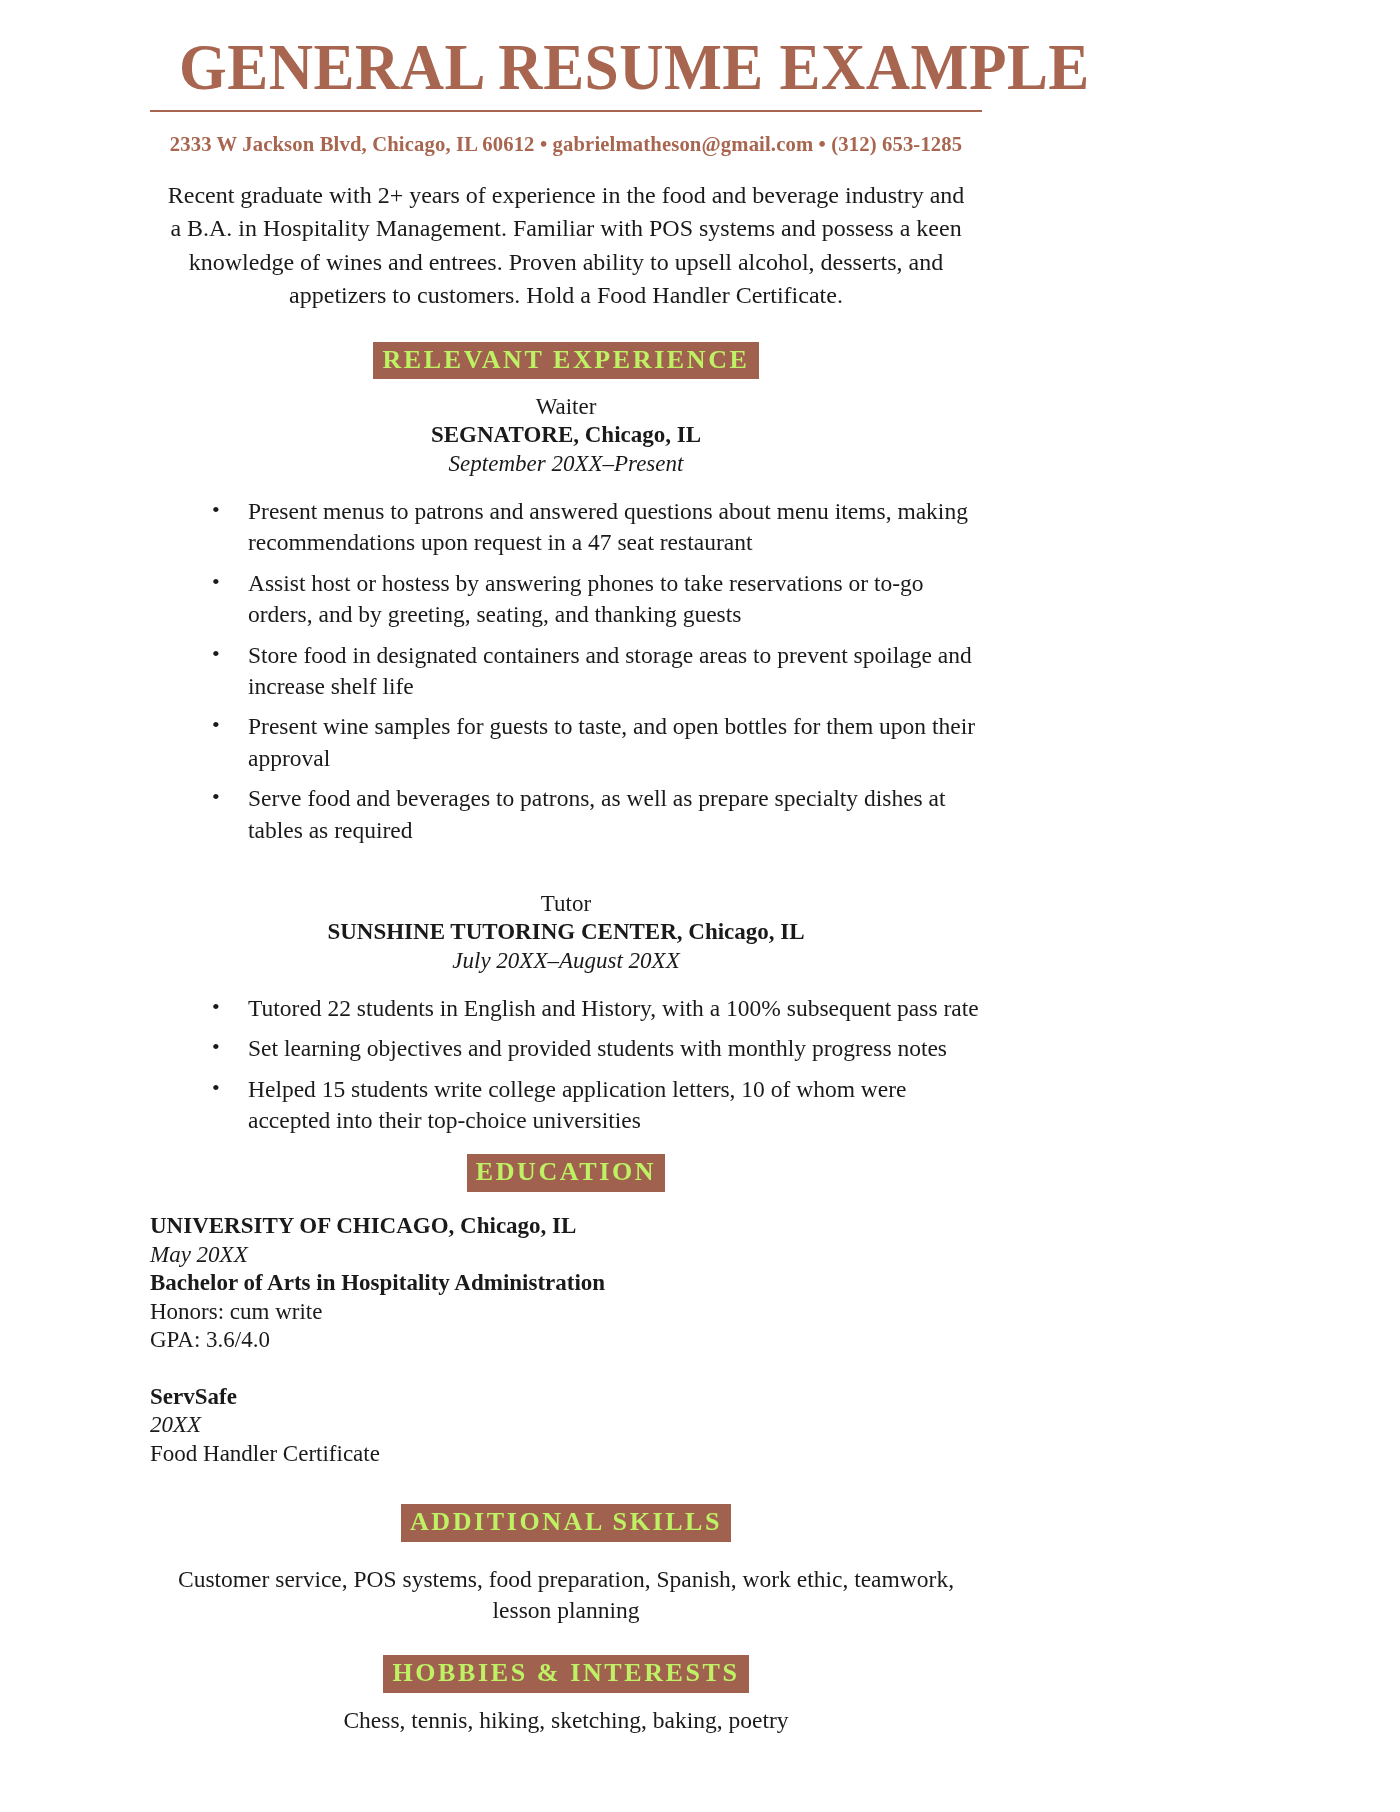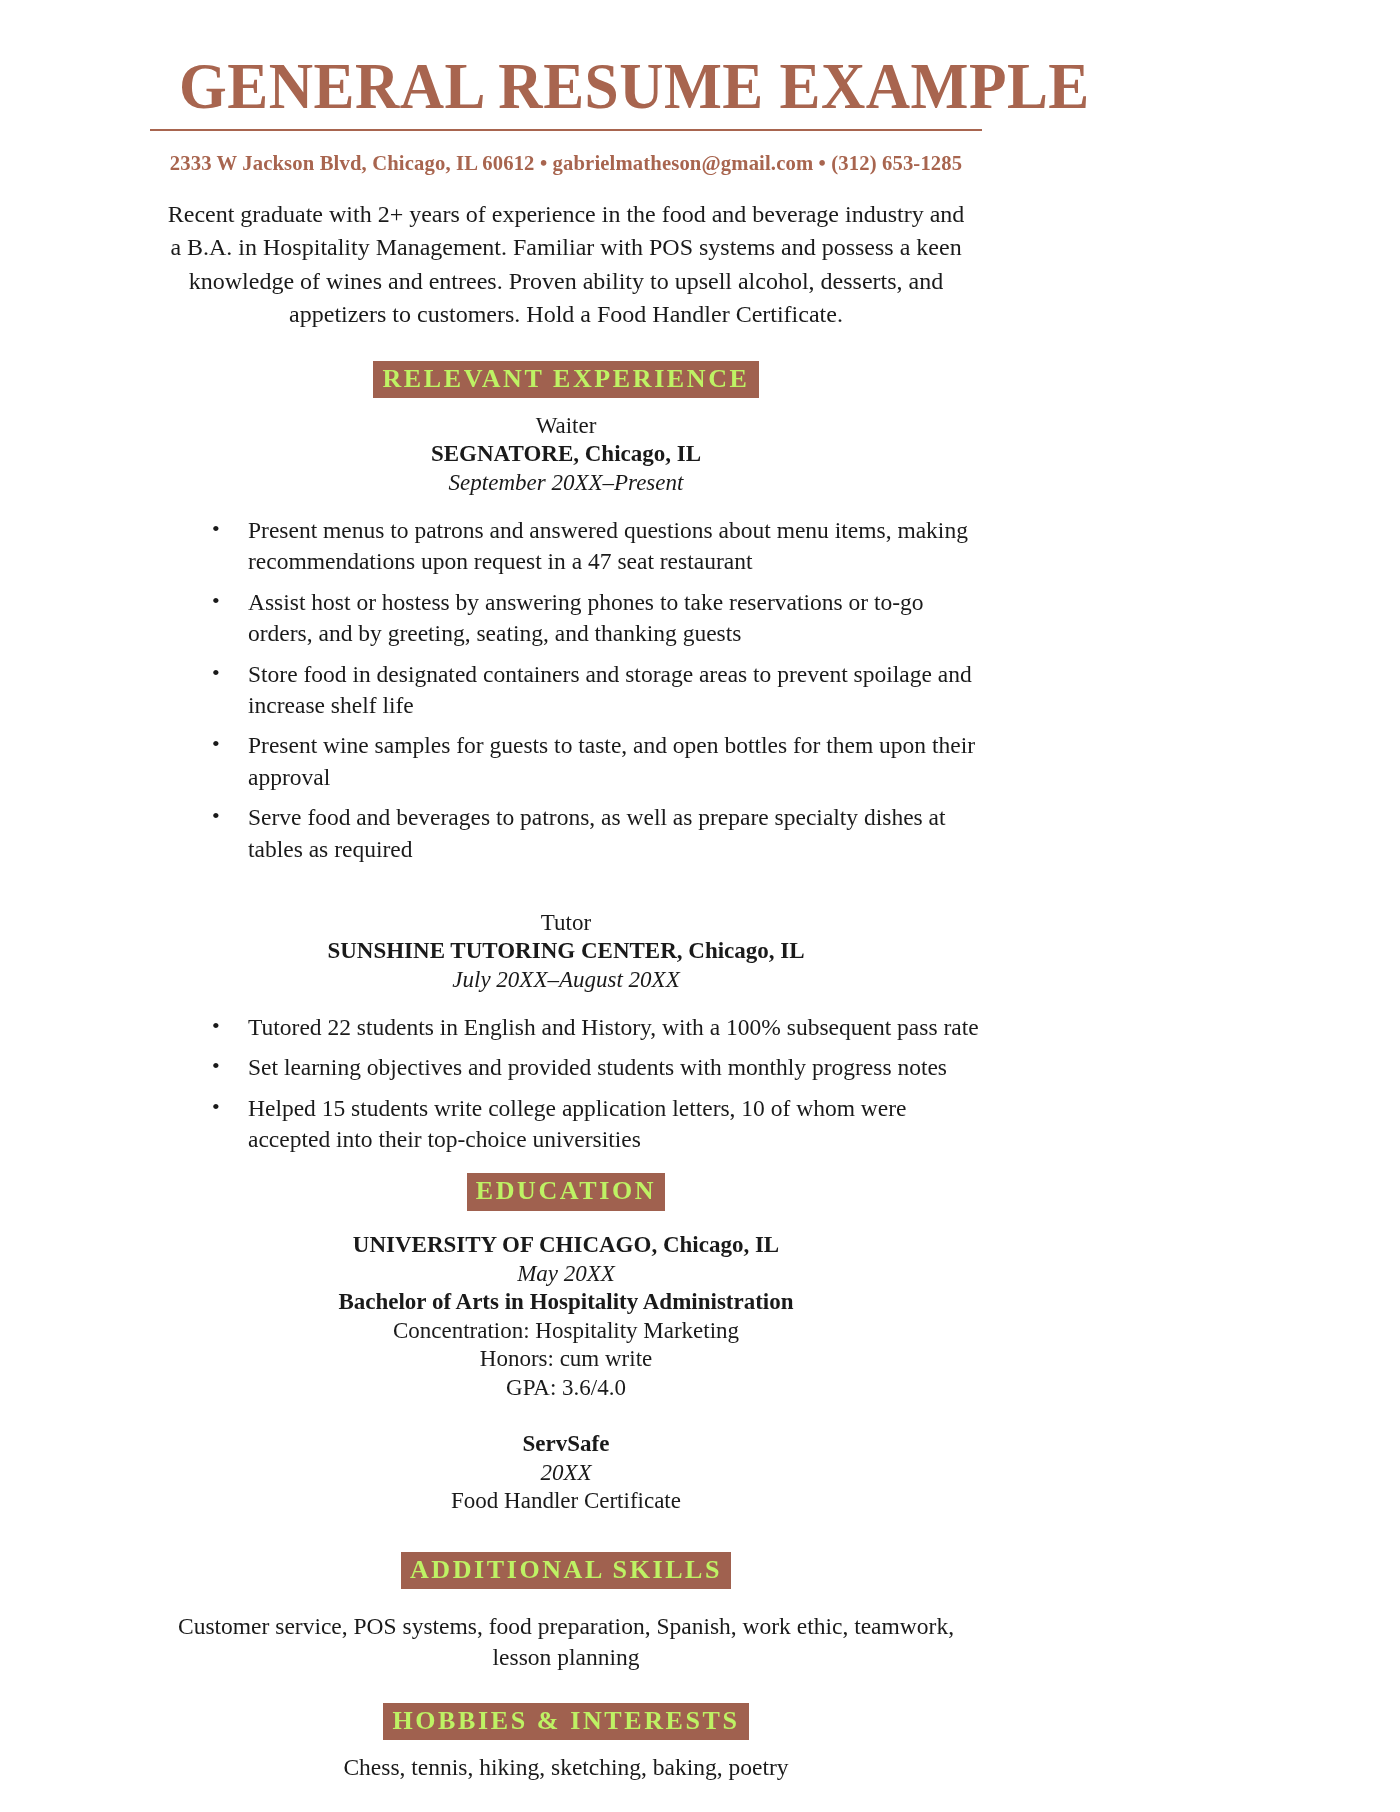--- a/index.html
+++ b/index.html
@@ -11,21 +11,21 @@
     width: 1400px;
     height: 1812px;
     font-family: "Liberation Serif", "DejaVu Serif", serif;
     color: #1a1a1a;
     -webkit-font-smoothing: antialiased;
   }
   .page {
     width: 1132px;
     height: 1812px;
     box-sizing: border-box;
-    padding: 52px 150px 0 150px;
+    padding: 33px 150px 0 150px;
     position: relative;
   }
 
   
   .resume-title {
     text-align: center;
     font-family: "Liberation Serif", "DejaVu Serif", serif;
     font-weight: bold;
     font-size: 66px;
     line-height: 1.02;
@@ -118,21 +118,20 @@
     content: "\2022";
     position: absolute;
     left: 6px;
     top: -1px;
     font-size: 22px;
     color: #1a1a1a;
   }
 
   
   .edu-block {
-    text-align: center;
     margin-top: 20px;
   }
   .edu-line {
     font-size: 23px;
     line-height: 1.24;
   }
   .edu-line.bold { font-weight: bold; }
   .edu-line.italic { font-style: italic; }
 
   .cert-block { margin-top: 28px; }
@@ -185,21 +184,20 @@
   </ul>
 
   <div class="section-heading-wrap" style="margin-top:18px;">
     <span class="section-heading">EDUCATION</span>
   </div>
 
   <div class="edu-block">
     <div class="edu-line bold">UNIVERSITY OF CHICAGO, Chicago, IL</div>
     <div class="edu-line italic">May 20XX</div>
     <div class="edu-line bold">Bachelor of Arts in Hospitality Administration</div>
-    <div class="edu-line">Concentration: Hospitality Marketing</div>
     <div class="edu-line">Honors: cum write</div>
     <div class="edu-line">GPA: 3.6/4.0</div>
   </div>
 
   <div class="edu-block cert-block">
     <div class="edu-line bold">ServSafe</div>
     <div class="edu-line italic">20XX</div>
     <div class="edu-line">Food Handler Certificate</div>
   </div>
 

